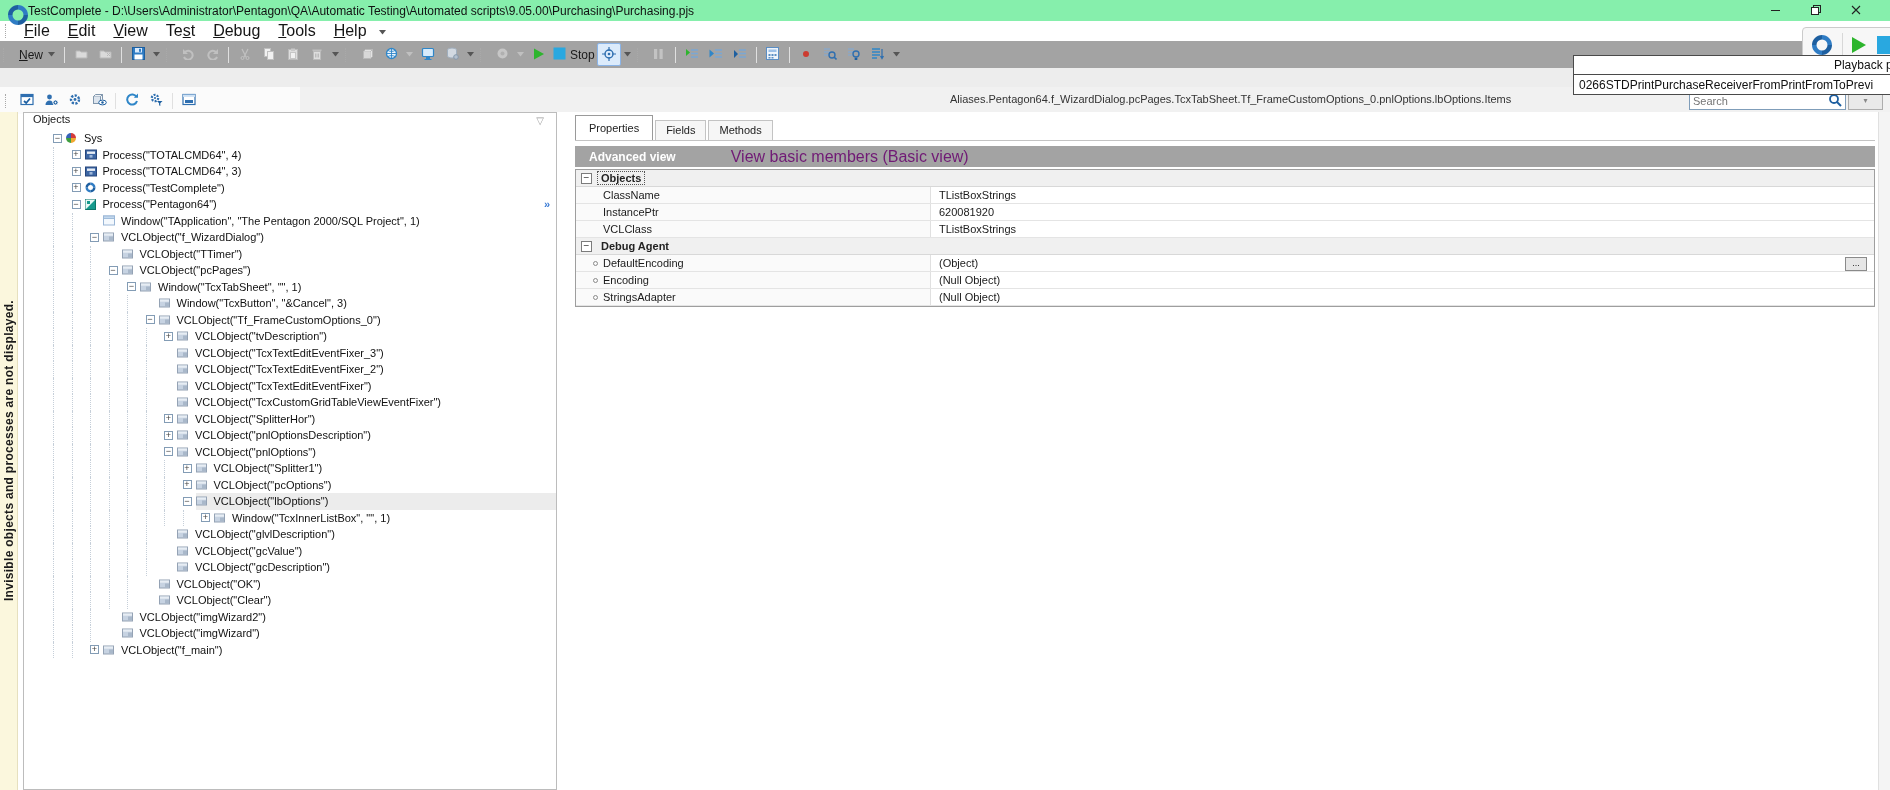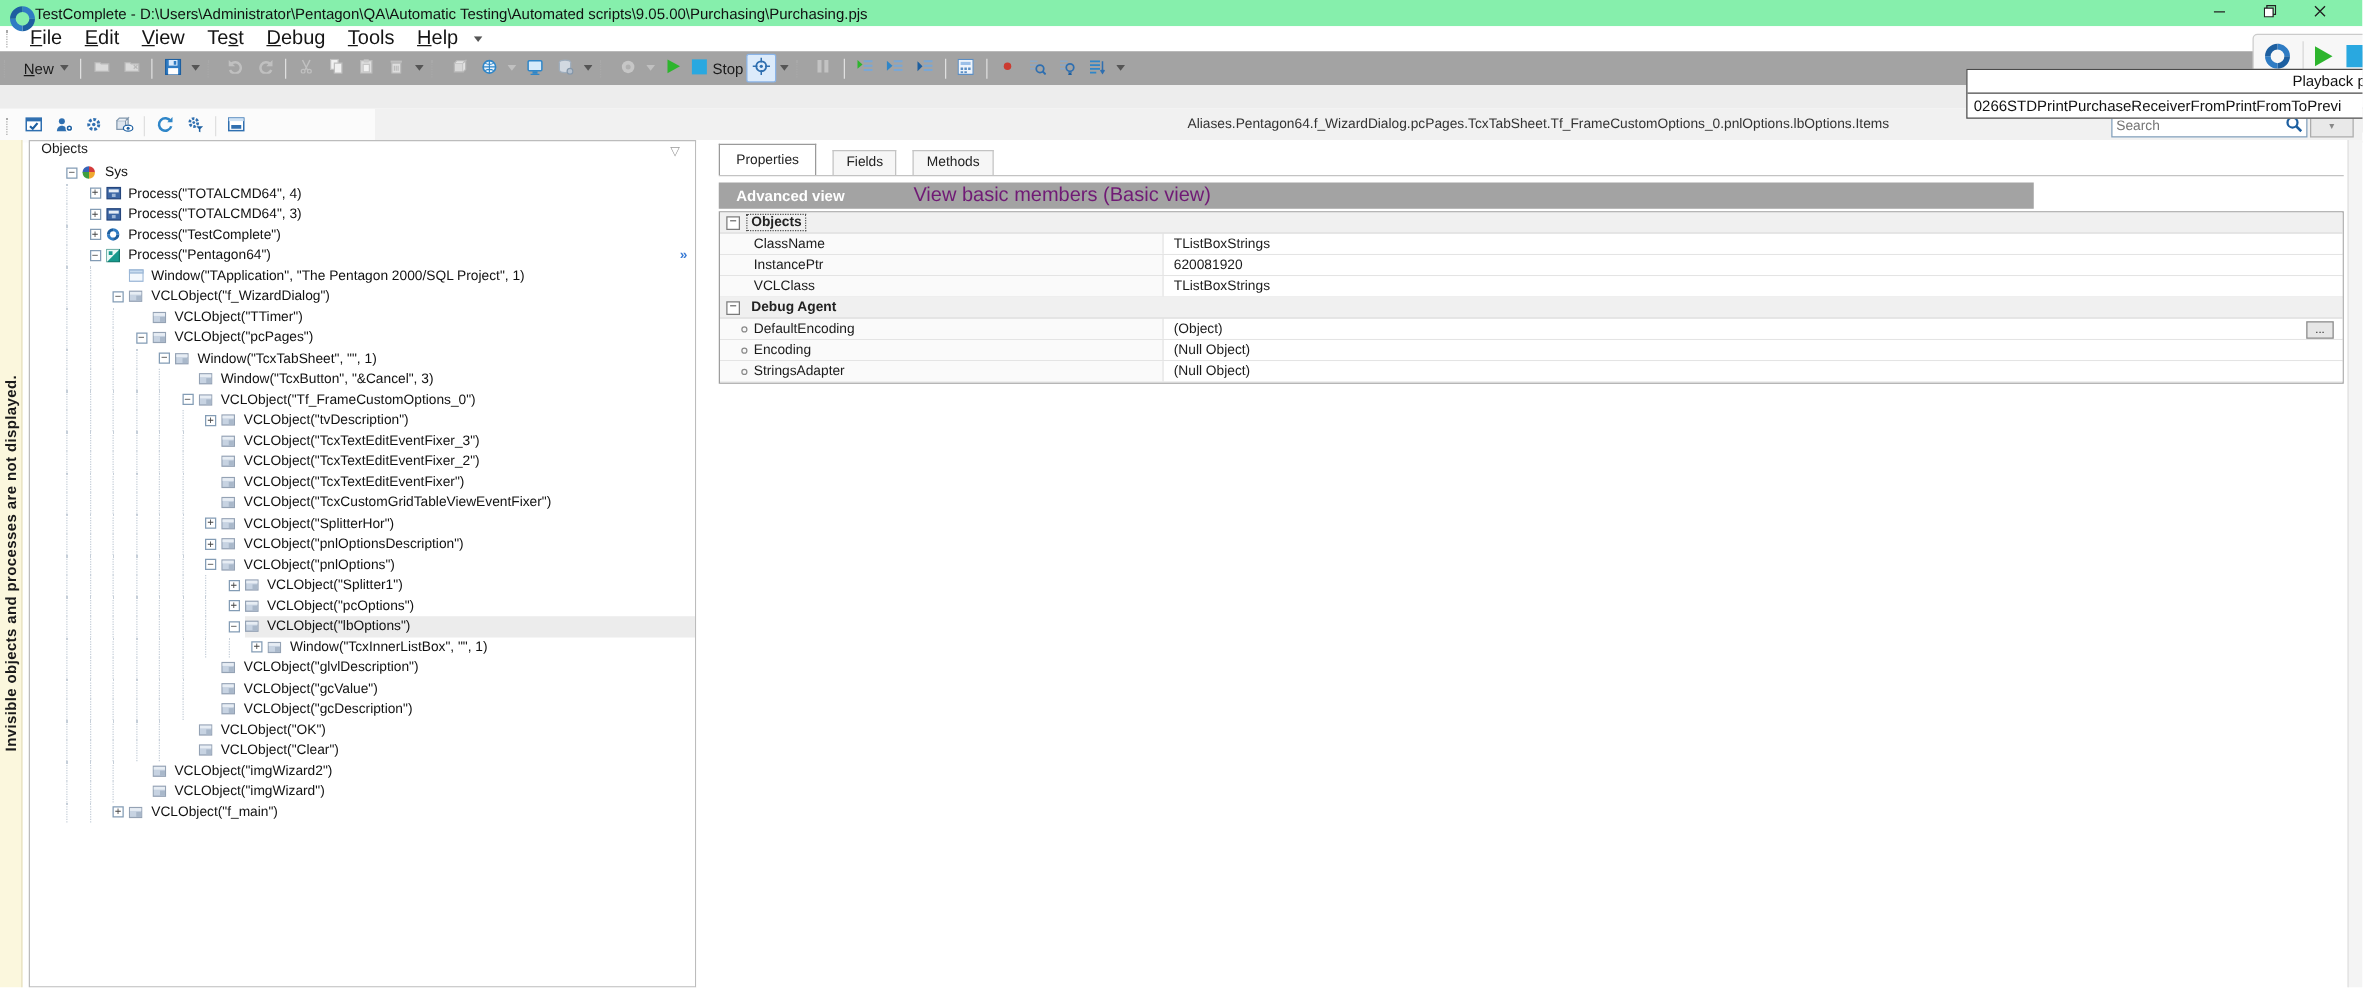--- a/index.html
+++ b/index.html
@@ -86,26 +86,26 @@
   .tic { flex:none; width:13px; height:11px; margin-right:5px; display:flex; align-items:center; }
   .rowin { display:flex; align-items:center; flex:1; height:100%; min-width:0; }
   .trow.sel .rowin { background:#ececec; }
   .tlabel { font-size:11px; color:#111; }
   .marker { position:absolute; right:6px; color:#3a7bd5; font-weight:bold; font-size:11px; }
   .sysdot { width:10px; height:10px; border-radius:50%;
     background:conic-gradient(#d43b3b 0 25%,#f0a830 0 50%,#3f9e3f 0 75%,#3763b8 0); }
 
   
   #inspector { position:absolute; left:557px; top:112px; right:0; bottom:0; background:#fff; }
-  #insp-tabs { position:absolute; left:18px; top:3px; display:flex; align-items:flex-end; height:25px;gap:11px; }
+  #insp-tabs { position:absolute; left:18px; top:3px; display:flex; align-items:flex-end; height:25px; }
   .itab { font-size:11px; color:#222; padding:3px 10px 4px; background:#f6f6f6;
     border:1px solid #c3c3c3; border-bottom:none; margin-right:2px; }
   .itab.active { background:#fff; border:1px solid #9a9a9a; border-bottom:none; padding:6px 13px 6px; position:relative; z-index:2; }
   #tabline { position:absolute; left:18px; width:1300px; top:28px; border-bottom:1px solid #c3c3c3; }
-  #advbar { position:absolute; left:18px; top:34px; width:1052px; height:21px; background:#a3a3a3;
+  #advbar { position:absolute; left:18px; top:34px; width:1300px; height:21px; background:#a3a3a3;
     display:flex; align-items:center; }
   #adv-title { color:#fff; font-weight:bold; font-size:12px; margin-left:14px; }
   #adv-link { color:#701a75; font-size:16px; margin-left:55px; }
   #grid { position:absolute; left:18px; top:57px; width:1300px; border:1px solid #9e9e9e; background:#fff; }
   .grow { display:flex; height:17px; align-items:center; border-bottom:1px solid #e4e4e4; position:relative; }
   .grow.group { background:#f0f0f0; border-bottom:1px solid #d8d8d8; }
   .gtg { flex:none; width:11px; height:11px; border:1px solid #7b7b7b; background:#fff; color:#333;
     font-size:10px; line-height:8px; text-align:center; margin:0 6px 0 5px; }
   .gname-group { font-weight:bold; font-size:11px; color:#222; padding:0 3px; }
   .gname-group.focused { outline:1px dotted #555; }

